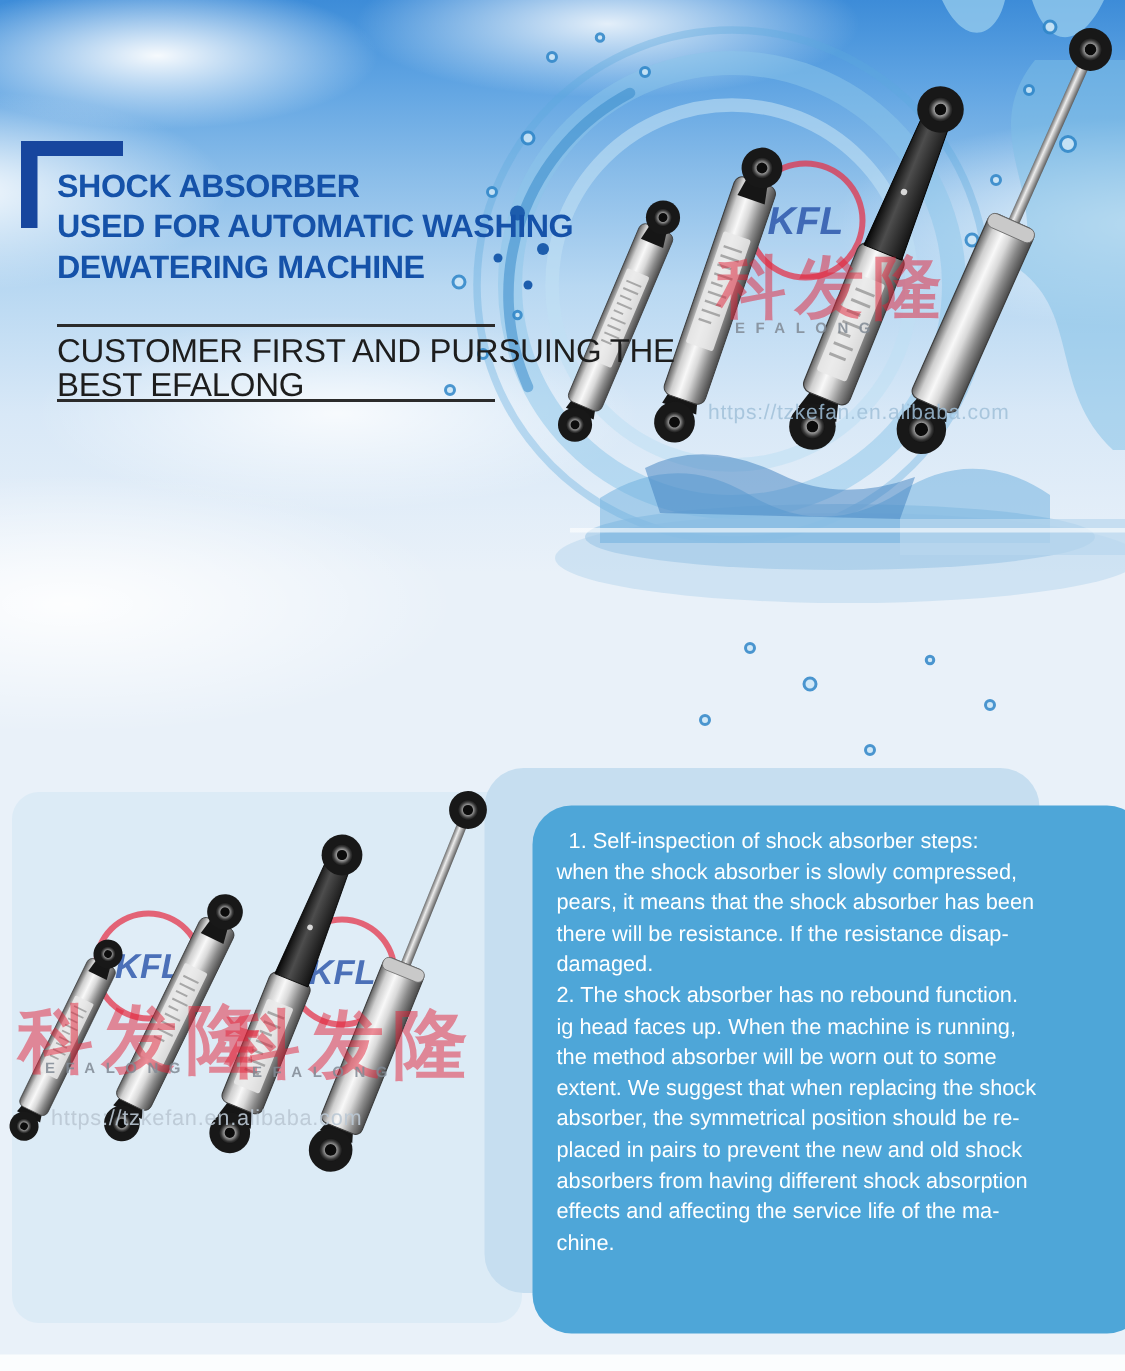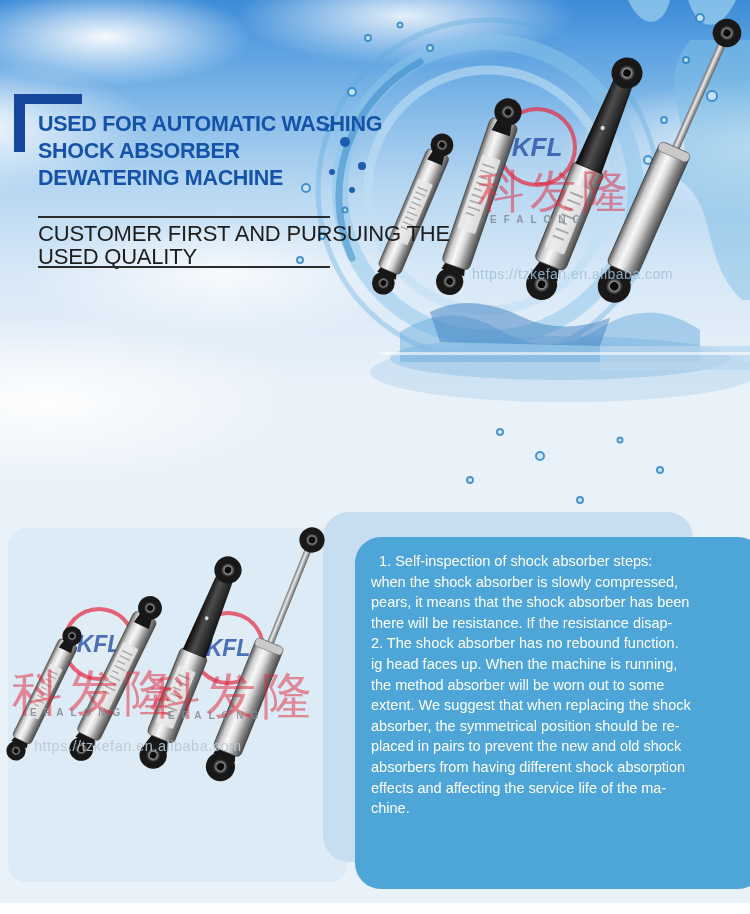--- a/index.html
+++ b/index.html
@@ -41,45 +41,45 @@
              padding:14px 16px 0 16px;}
   .info-card .ib-line{color:#ffffff;font-size:14.5px;line-height:20.6px;white-space:pre-wrap;}
   .bottom-strip{position:absolute;left:0;top:903px;width:750px;height:11px;background:#fbfdfe;z-index:7;}
 
   
   .wm{position:absolute;pointer-events:none;text-align:center;}
   .wm-logo{border-radius:50%;border:4px solid rgba(228,40,62,.7);
            display:flex;align-items:center;justify-content:center;
            color:rgba(38,80,168,.8);font-style:italic;font-weight:bold;
            background:rgba(255,255,255,.12);}
-  .wm-cn{color:rgba(226,34,56,.5);font-weight:normal;letter-spacing:6px;font-size:50px;line-height:1;}
+  .wm-cn{color:rgba(226,34,56,.5);font-weight:bold;letter-spacing:6px;font-size:50px;line-height:1;}
   .wm-latin{color:rgba(128,138,148,.85);font-weight:bold;font-size:10px;letter-spacing:7px;}
   .wm-url{font-size:14px;color:rgba(186,200,212,.9);letter-spacing:.5px;}
   .z-low{z-index:2;}
   .z-high{z-index:4;}
 
   svg.art{position:absolute;left:0;top:0;z-index:3;pointer-events:none;}
 </style>
 </head>
 <body>
 
 <div class="page">
 
   <div class="hero"></div>
 
   <div class="bracket"></div>
   <div class="title">
+    <div>SHOCK ABSORBER</div>
     <div>USED FOR AUTOMATIC WASHING</div>
-    <div>SHOCK ABSORBER</div>
     <div>DEWATERING MACHINE</div>
   </div>
   <div class="rule rule-top"></div>
   <div class="tagline">
     <div>CUSTOMER FIRST AND PURSUING THE</div>
-    <div>USED QUALITY</div>
+    <div>BEST EFALONG</div>
   </div>
   <div class="rule rule-bot"></div>
 
   <div class="gallery-panel"></div>
   <div class="info-shadow"></div>
 
   <div class="wm wm-logo z-low" style="left:497px;top:107px;width:72px;height:72px;font-size:26px;">
     <span>KFL</span>
   </div>
   <div class="wm wm-logo z-low" style="left:62px;top:607px;width:66px;height:66px;font-size:23px;">
@@ -240,20 +240,21 @@
   <div class="wm wm-cn z-high" style="left:150px;top:671px;">科发隆</div>
   <div class="wm wm-latin z-high" style="left:30px;top:707px;">EFALONG</div>
   <div class="wm wm-latin z-high" style="left:168px;top:710px;">EFALONG</div>
   <div class="wm wm-url z-high" style="left:34px;top:738px;font-size:14.5px;">https://tzkefan.en.alibaba.com</div>
 
   <div class="info-card">
     <div class="ib-line">  1. Self-inspection of shock absorber steps:</div>
     <div class="ib-line">when the shock absorber is slowly compressed,</div>
     <div class="ib-line">pears, it means that the shock absorber has been</div>
     <div class="ib-line">there will be resistance. If the resistance disap-</div>
+    <div class="ib-line">damaged.</div>
     <div class="ib-line">2. The shock absorber has no rebound function.</div>
     <div class="ib-line">ig head faces up. When the machine is running,</div>
     <div class="ib-line">the method absorber will be worn out to some</div>
     <div class="ib-line">extent. We suggest that when replacing the shock</div>
     <div class="ib-line">absorber, the symmetrical position should be re-</div>
     <div class="ib-line">placed in pairs to prevent the new and old shock</div>
     <div class="ib-line">absorbers from having different shock absorption</div>
     <div class="ib-line">effects and affecting the service life of the ma-</div>
     <div class="ib-line">chine.</div>
   </div>

